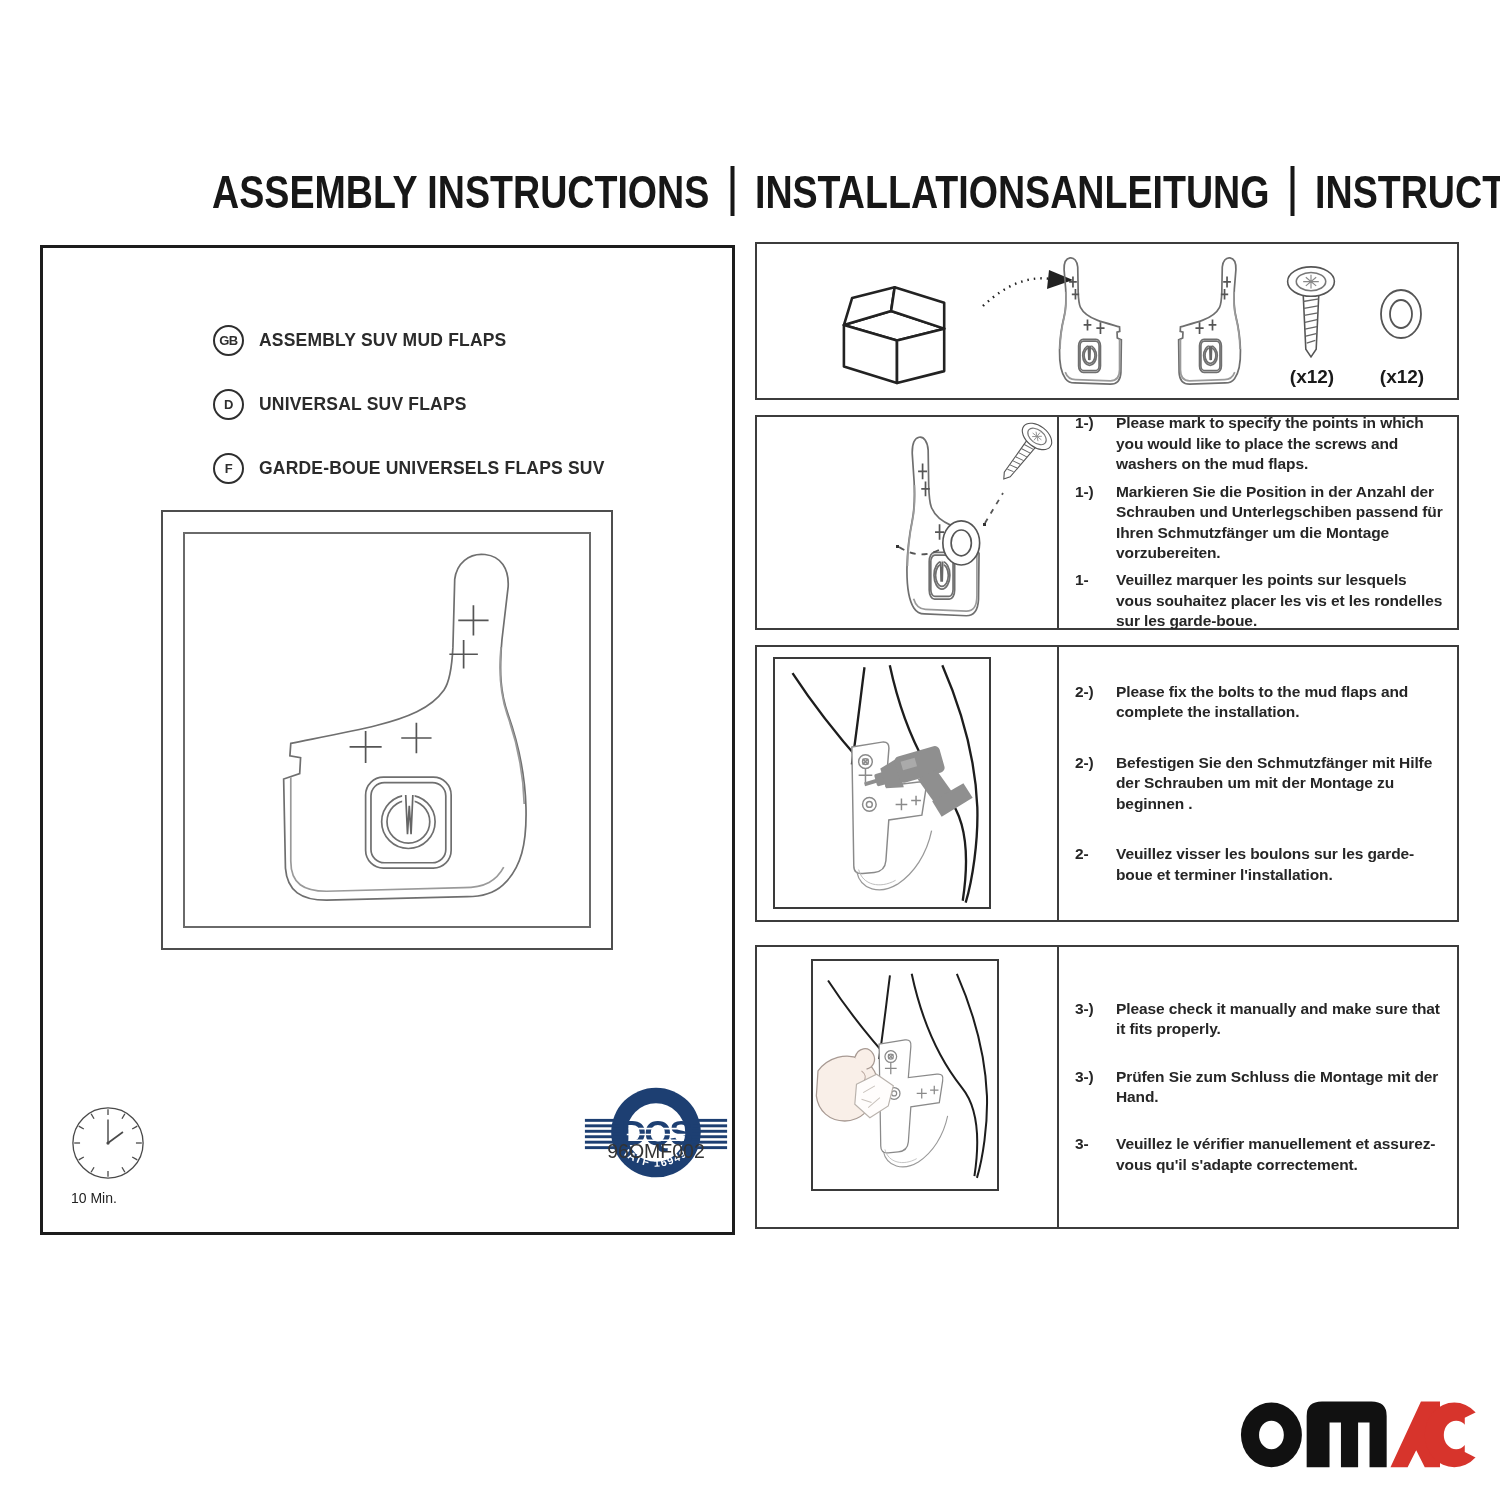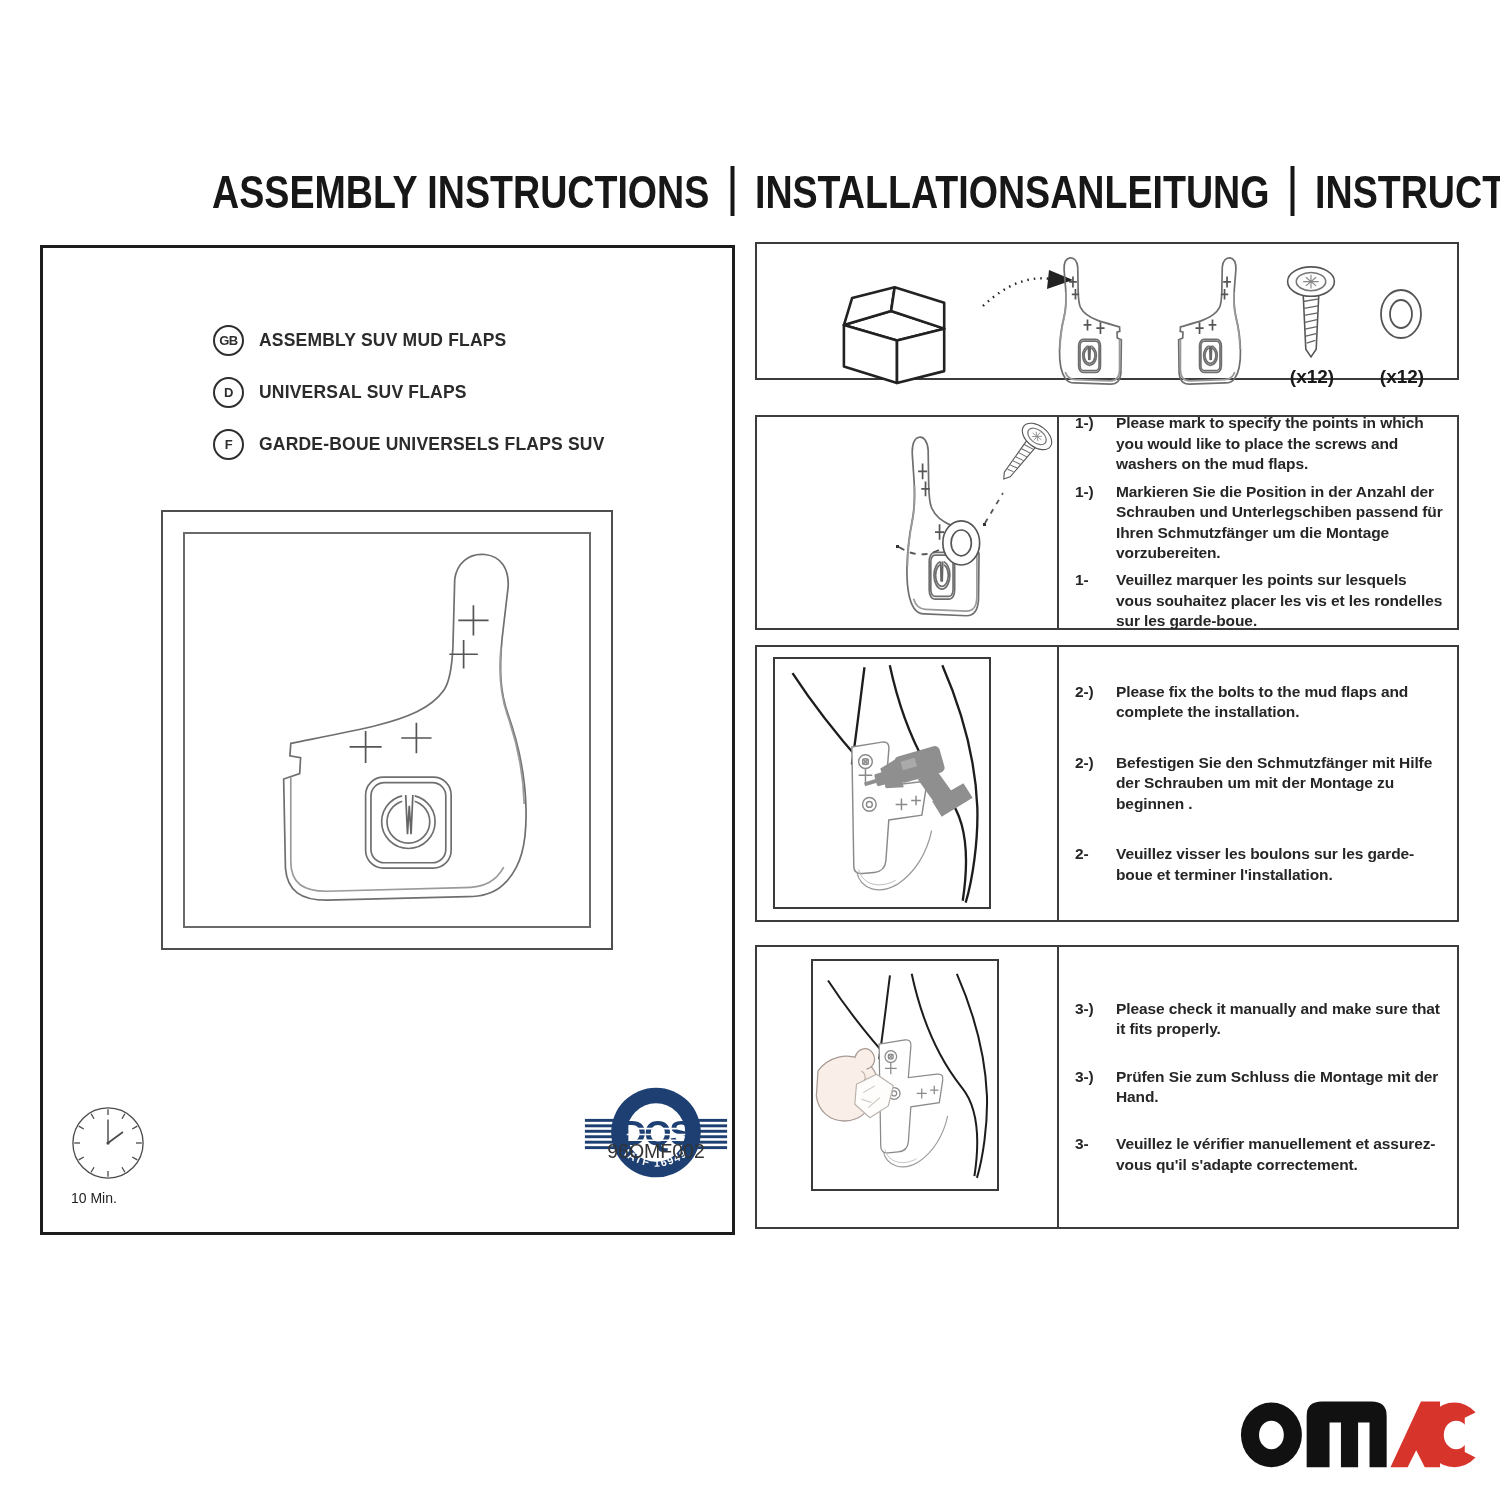--- a/index.html
+++ b/index.html
@@ -8,39 +8,39 @@
     font-family:"Liberation Sans",sans-serif;color:#1f1f1f;overflow:hidden;
   }
   
   .header{position:absolute;top:164px;left:0;width:1500px;text-align:center;white-space:nowrap;}
   .header-inner{display:inline-block;transform:scaleX(0.80);transform-origin:50% 50%;
     font-weight:bold;font-size:47px;letter-spacing:0;color:#171717;}
   .hsep{display:inline-block;width:5px;height:50px;background:#171717;margin:0 26px;vertical-align:-8px;}
   
   .left-panel{position:absolute;left:40px;top:245px;width:695px;height:990px;
     border:3px solid #1c1c1c;box-sizing:border-box;background:#fff;}
-  .lang-list{position:absolute;left:170px;top:76px;display:flex;flex-direction:column;gap:20px;}
+  .lang-list{position:absolute;left:170px;top:76px;display:flex;flex-direction:column;gap:32px;}
   .lang-row{display:flex;align-items:center;gap:15px;height:32px;}
   .lang-circle{min-width:31px;height:31px;border:2.5px solid #2e2e2e;border-radius:50%;
     display:flex;align-items:center;justify-content:center;font-size:13px;font-weight:bold;
     color:#2e2e2e;box-sizing:border-box;letter-spacing:-0.5px;}
   .lang-label{font-size:17.5px;font-weight:bold;color:#2b2b2b;letter-spacing:0.2px;}
   .square-outer{position:absolute;left:118px;top:262px;width:452px;height:440px;
     border:2px solid #4e4e4e;box-sizing:border-box;}
   .square-inner{position:absolute;left:20px;top:20px;right:20px;bottom:20px;
     border:2px solid #6a6a6a;display:flex;align-items:center;justify-content:center;}
   .clock-wrap{position:absolute;left:26px;top:856px;}
   .duration{position:absolute;left:28px;top:942px;width:80px;font-size:14px;color:#222;}
   .dqs-wrap{position:absolute;left:538px;top:830px;}
   .part-number{position:absolute;left:538px;top:892px;width:150px;text-align:center;
     font-size:19.5px;color:#333;}
   
   .panel{position:absolute;left:755px;width:704px;border:2px solid #3c3c3c;
     box-sizing:border-box;background:#fff;display:flex;}
-  .p1{top:242px;height:138px;display:block;position:absolute;}
+  .p1{top:242px;height:158px;display:block;position:absolute;}
   .p2{top:415px;height:215px;}
   .p3{top:645px;height:277px;}
   .p4{top:945px;height:284px;}
   .ill{width:302px;min-width:302px;border-right:2px solid #3c3c3c;position:relative;box-sizing:border-box;}
   .txt{flex:1;display:flex;flex-direction:column;justify-content:center;
     padding:10px 10px 10px 16px;box-sizing:border-box;}
   .p2 .txt{gap:7px;}
   .p3 .txt{gap:30px;}
   .p4 .txt{gap:27px;}
   .step-p{display:flex;font-weight:bold;font-size:15.5px;line-height:1.32;color:#262626;letter-spacing:-0.1px;}

